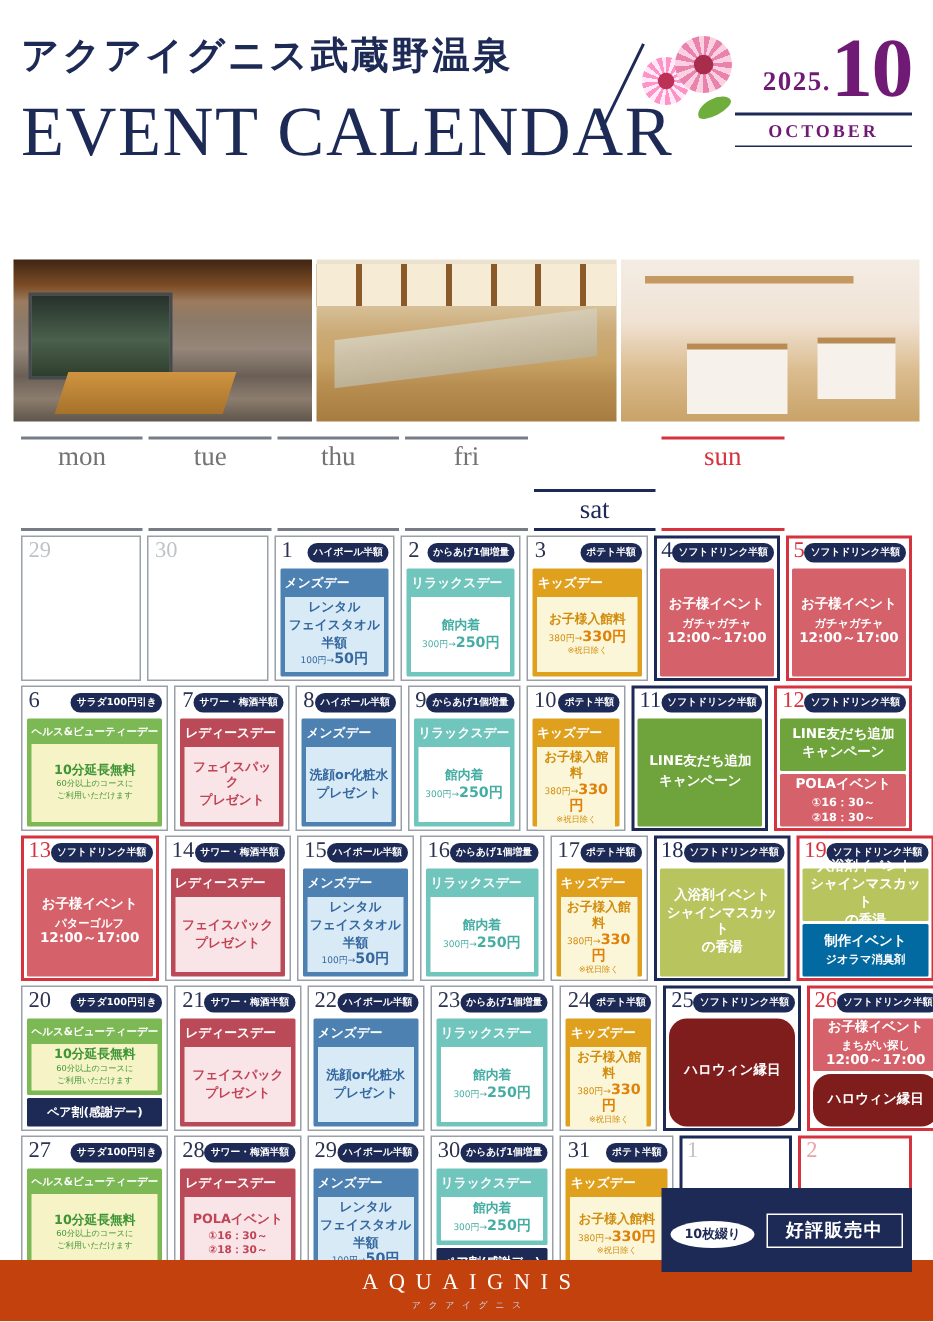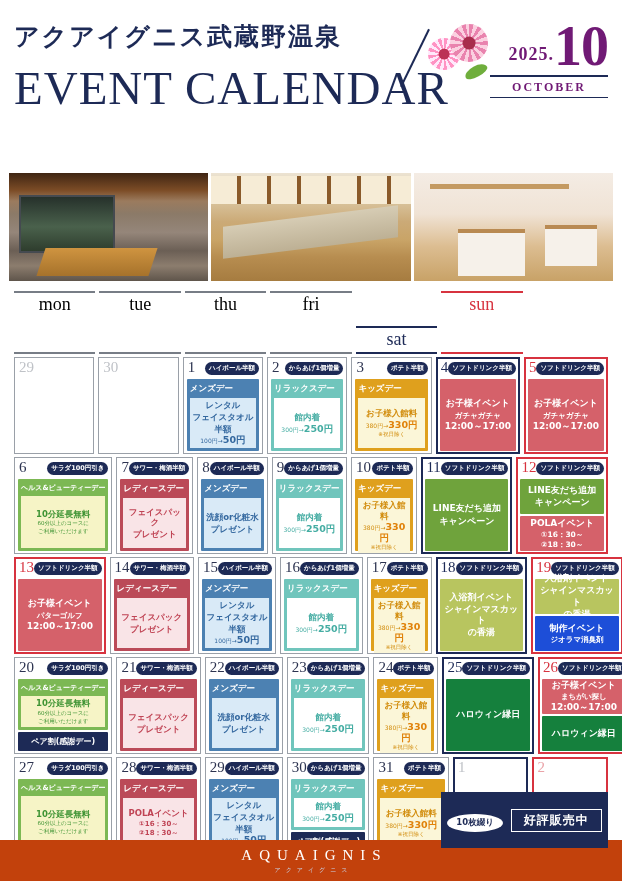--- a/index.html
+++ b/index.html
@@ -51,21 +51,21 @@
        background:linear-gradient(180deg,#d6ccb4,#bdb094);transform:skewY(-7deg);}
   .p3{background:linear-gradient(180deg,#f4ece4 0%,#f0e3d5 38%,#dcbd91 68%,#c8a267 100%);}
   .p3 .shelf{position:absolute;left:8%;top:10%;width:70%;height:5%;background:#c49a62;}
   .p3 .t1,.p3 .t2{position:absolute;background:#f6f1ea;border-top:4px solid #b98a52;}
   .p3 .t1{left:22%;top:52%;width:34%;height:40%;}
   .p3 .t2{left:66%;top:48%;width:26%;height:34%;}
 
   
   .wd-row{display:grid;grid-template-columns:repeat(7,1fr);gap:0 4px;margin:0 14px 3px;}
   .wd{border-top:2.5px solid #777d86;border-bottom:2.5px solid #777d86;text-align:center;
-      font-family:"Liberation Serif","DejaVu Serif",serif;font-size:18px;color:#000000;
+      font-family:"Liberation Serif","DejaVu Serif",serif;font-size:18px;color:#737373;
       padding:1px 0 2px;}
   .wd.sat{color:#1d2a56;border-color:#1d2a56;margin-top:35px;}
   .wd.sun{color:#d7333f;border-color:#d7333f;}
 
   
   #calendar-weeks{margin:0 14px;}
   .week{display:grid;grid-template-columns:repeat(7,1fr);gap:0 4px;margin-bottom:3px;
         position:relative;}
   .cell{height:97px;border:1px solid #9aa0a8;padding:2px 3px;box-sizing:border-box;
         display:flex;flex-direction:column;background:#fff;}
@@ -97,22 +97,22 @@
   .t-crimson{background:#bb4a58;} .t-crimson .bbody{background:#f9e4e7;color:#c04455;}
   .t-green{background:#7cb854;} .t-green .bbody{background:#f6f4c6;color:#3f9434;}
   .t-green .bhead{font-size:7px;}
   .blk.solid{flex:1;display:flex;flex-direction:column;justify-content:center;gap:1px;
          color:#fff;padding:2px;}
   .blk.solid .r-m{font-size:9px;}
   .blk.solid .r-s{font-size:7.5px;}
   .t-red{background:#d5616a;}
   .t-linegreen{background:#6fa33c;}
   .t-bathgreen{background:#b8c55f;}
-  .t-tan{background:#1d4ed8;}
-  .t-amber{background:#15803d;color:#d5302e;}
+  .t-tan{background:#0369a1;}
+  .t-amber{background:#7f1d1d;color:#d5302e;border-radius:12px;}
   .blk.strip{background:#1d2a56;color:#fff;font-size:8px;font-weight:bold;text-align:center;
          padding:4px 0;flex:0 0 auto;}
 
   
   .ticket{position:absolute;z-index:2;left:calc((100% - 24px)*5/7 + 20px);right:0;
           top:35px;bottom:6px;background:#1d2a56;color:#fff;display:flex;
           flex-direction:column;align-items:center;justify-content:center;gap:3px;}
   .tk-top{display:flex;align-items:baseline;gap:4px;
           font-family:"Liberation Serif","DejaVu Serif",serif;}
   .tk-label{font-size:17px;font-weight:bold;letter-spacing:1px;}

